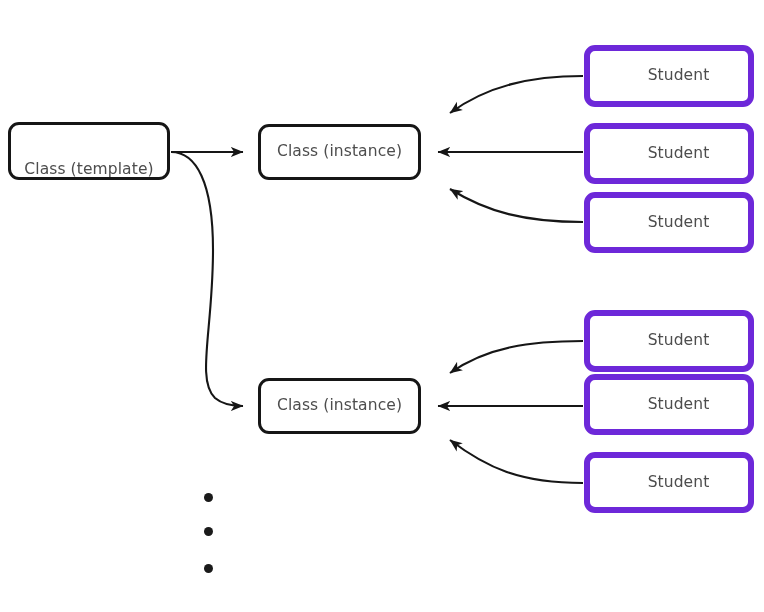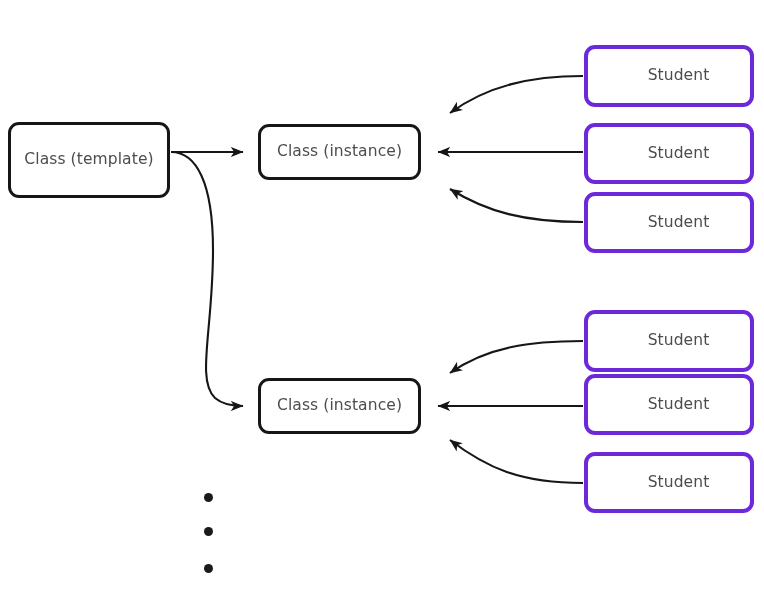--- a/index.html
+++ b/index.html
@@ -31,21 +31,21 @@
     border-radius: 11px;
     font-size: 15.5px;
     letter-spacing: 0.1px;
     color: #4d4d4d;
     user-select: none;
   }
   .node-dark {
     border: 3px solid #161616;
   }
   .node-blue {
-    border: 4px solid #6d28d9;
+    border: 6px solid #6d28d9;
     padding-left: 19px;
   }
   .node-label {
     white-space: nowrap;
     line-height: 1;
   }
   .dot {
     position: absolute;
     width: 9px;
     height: 9px;
@@ -73,21 +73,21 @@
 
   <path d="M583,222 C525,222 487,212 450,189" fill="none" stroke="#161616" stroke-width="2.1" marker-end="url(#arrowEnd)"></path>
 
   <path d="M583,341 C530,341 487,347 450,373" fill="none" stroke="#161616" stroke-width="2.1" marker-end="url(#arrowEnd)"></path>
 
   <path d="M583,406 L438,406" fill="none" stroke="#161616" stroke-width="2.1" marker-end="url(#arrowEnd)"></path>
 
   <path d="M583,483 C520,483 487,468 450,440" fill="none" stroke="#161616" stroke-width="2.1" marker-end="url(#arrowEnd)"></path>
 </svg>
 
-<div class="node node-dark" style="left:8px; top:122px; width:162px; height:76px;">
+<div class="node node-dark" style="left:8px; top:122px; width:162px; height:58px;align-items:flex-end;">
   <span class="node-label">Class (template)</span>
 </div>
 
 <div class="node node-dark" style="left:258px; top:124px; width:163px; height:56px;">
   <span class="node-label">Class (instance)</span>
 </div>
 
 <div class="node node-dark" style="left:258px; top:378px; width:163px; height:56px;">
   <span class="node-label">Class (instance)</span>
 </div>

